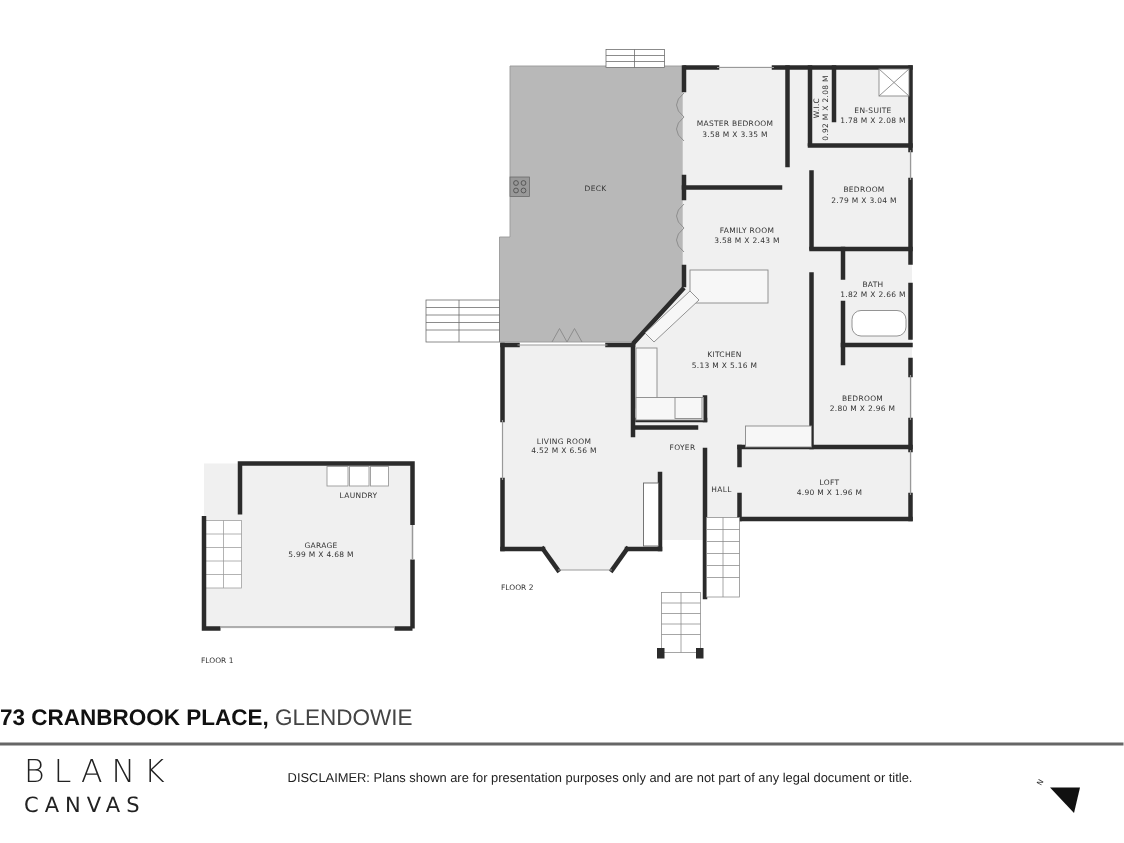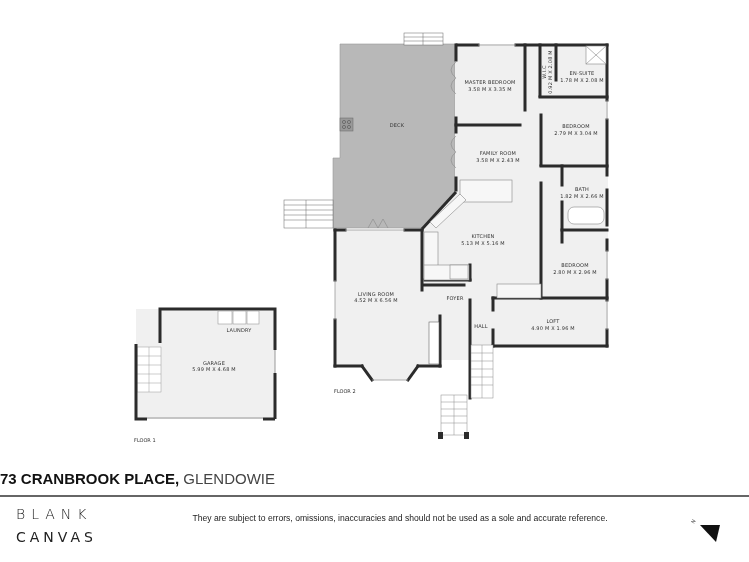--- a/index.html
+++ b/index.html
@@ -5,21 +5,21 @@
   html,body{margin:0;padding:0;background:#fff;}
   body{width:749px;height:562px;position:relative;overflow:hidden;font-family:"Liberation Sans",sans-serif;}
   #plan{position:absolute;left:0;top:0;width:749px;height:460px;}
   .lbl{font-family:"DejaVu Sans",sans-serif;font-size:5px;fill:#333;text-anchor:middle;letter-spacing:0.2px;}
   .floorlbl{font-family:"DejaVu Sans",sans-serif;font-size:5px;fill:#333;}
   .title{position:absolute;left:0;top:470px;width:749px;text-align:left;font-size:15px;color:#111;}
   .title b{font-weight:bold;}
   .title .sub{font-weight:normal;color:#444;}
   .rule{position:absolute;left:0;top:495px;width:749px;height:2px;background:#666;}
   .logo{position:absolute;left:16px;top:503px;width:120px;color:#222;font-family:"DejaVu Sans",sans-serif;font-weight:300;}
-  .logo .l1{font-size:14px;letter-spacing:6px;line-height:23px;}
+  .logo .l1{font-size:21px;letter-spacing:6px;line-height:23px;}
   .logo .l2{font-size:14px;letter-spacing:4px;line-height:23px;font-weight:normal;}
   .disc{position:absolute;left:180px;top:512px;width:440px;text-align:center;font-size:8.6px;line-height:12px;color:#222;}
   .north{position:absolute;left:690px;top:515px;width:40px;height:30px;}
 </style>
 </head>
 <body>
 
 <svg id="plan" viewBox="0 0 749 460" xmlns="http://www.w3.org/2000/svg">
 
   <polygon fill="#b8b8b8" stroke="#999" stroke-width="0.6" points="340,44 455,44 455,193 423,228 333,228 333,158 340,158"></polygon>
@@ -217,19 +217,19 @@
   <b>73 CRANBROOK PLACE,</b><span class="sub"> GLENDOWIE</span>
 </div>
 <div class="rule"></div>
 
 <div class="logo">
   <div class="l1">BLANK</div>
   <div class="l2">CANVAS</div>
 </div>
 
 <div class="disc">
-  <div>They are subject to errors, omissions, inaccuracies and should not be used as a sole and accurate reference.</div>
+  <div>DISCLAIMER: Plans shown are for presentation purposes only and are not part of any legal document or title.</div>
 </div>
 
 <svg class="north" viewBox="0 0 40 30">
   <polygon points="10,10 30,10 26,27" fill="#111"></polygon>
   <text x="4" y="9" font-size="5" font-family="DejaVu Sans, sans-serif" fill="#333" transform="rotate(-60 4 9)">N</text>
 </svg>
 
 </body></html>

